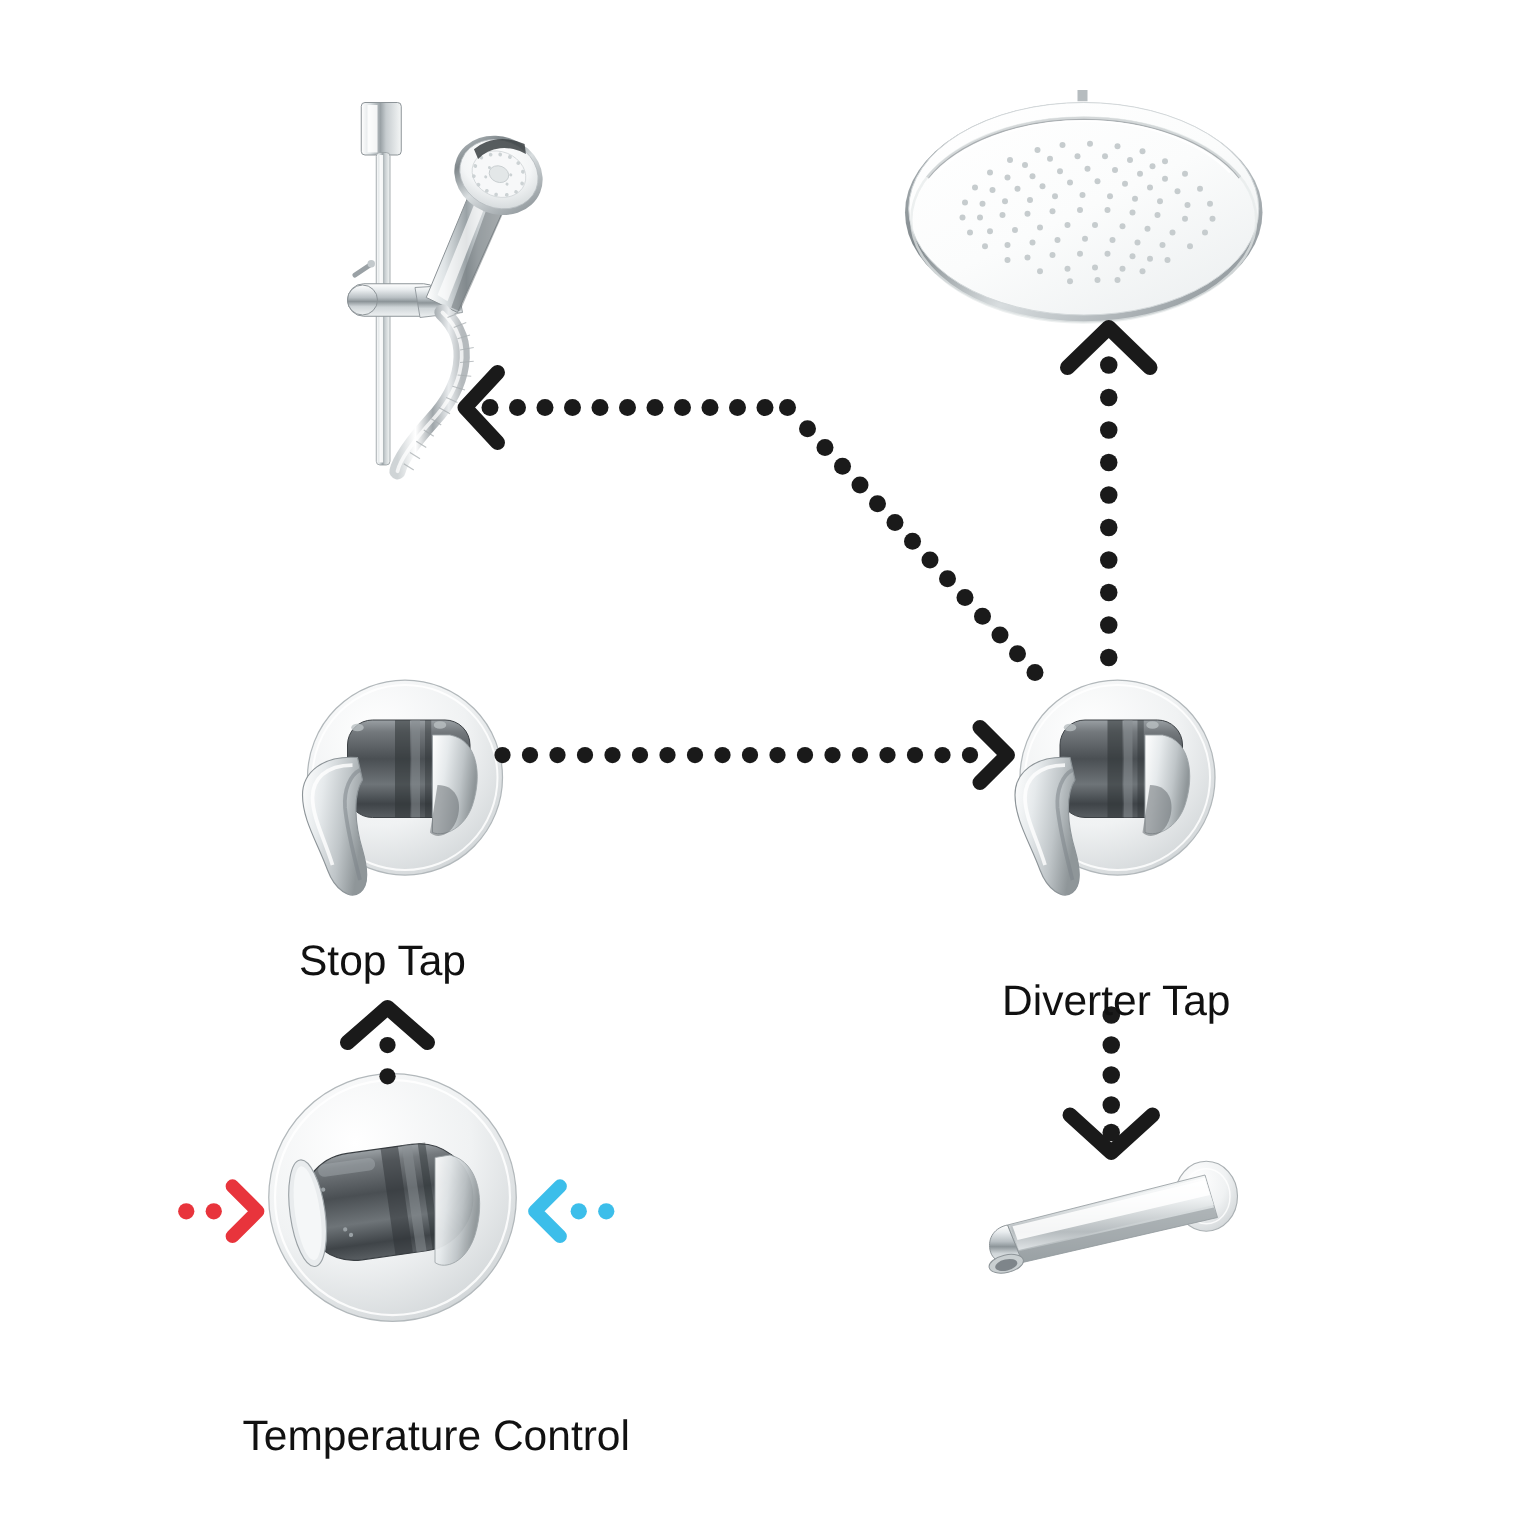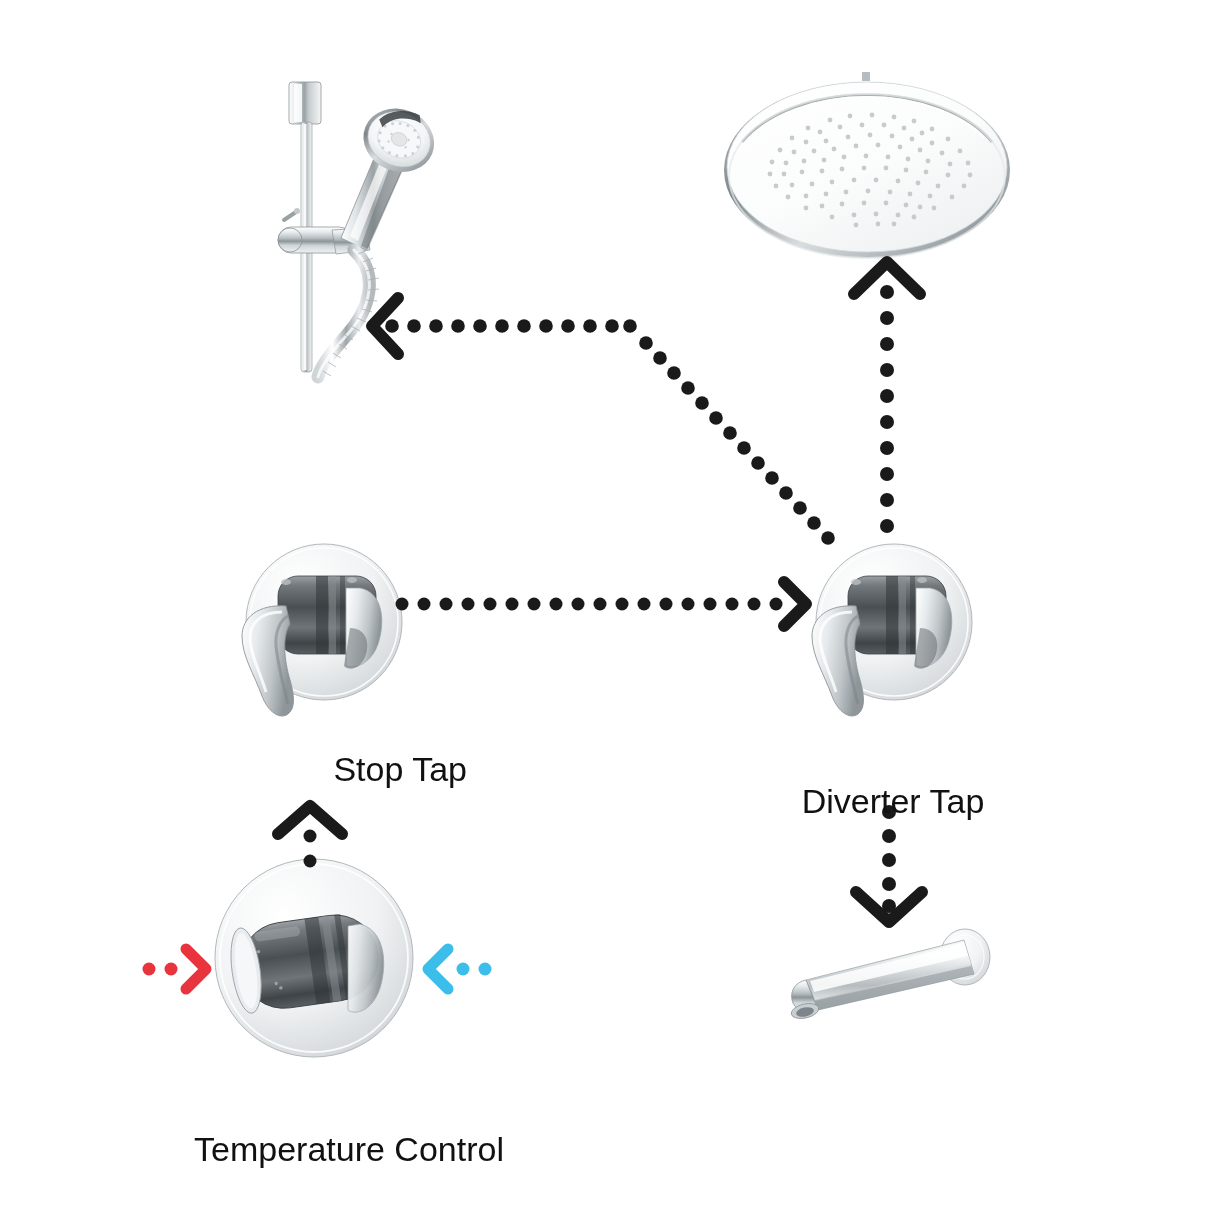--- a/index.html
+++ b/index.html
@@ -465,19 +465,19 @@
     <g fill="#1a1a1a">
       <circle cx="45" cy="12" r="7"></circle>
         <circle cx="45" cy="36" r="7"></circle>
         <circle cx="45" cy="60" r="7"></circle>
       <circle cx="45" cy="84" r="7"></circle>
         <circle cx="45" cy="106" r="7"></circle>
     </g>
     <path d="M12 92 L45 122 L78 92" fill="none" stroke="#1a1a1a" stroke-width="12" stroke-linecap="round" stroke-linejoin="round"></path>
   </svg>
 
-  <div class="label" style="left:197px; top:749px; width:270px;text-align:right;">Stop Tap</div>
+  <div class="label" style="left:171px; top:749px; width:270px;">Stop Tap</div>
 
   <div class="label" style="left:748px; top:781px; width:290px;">Diverter Tap</div>
 
   <div class="label" style="left:149px; top:1129px; width:400px;">Temperature Control</div>
 
 </div>
 
 </body></html>

